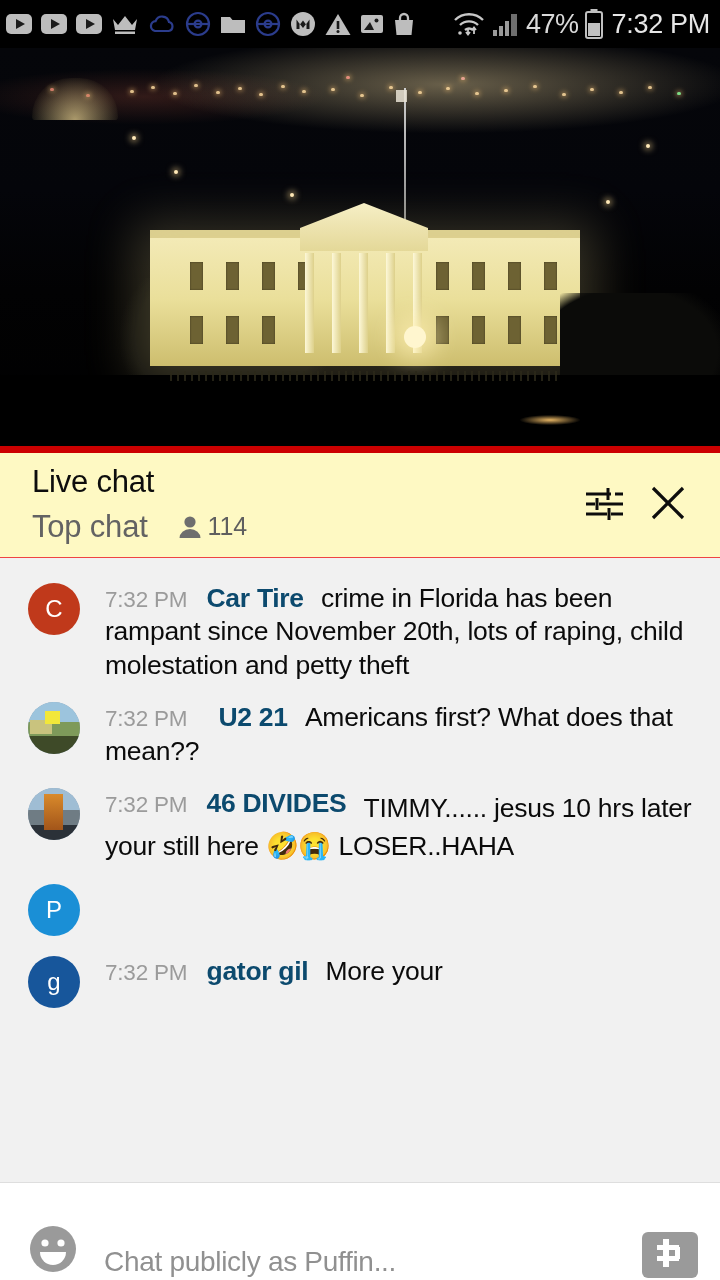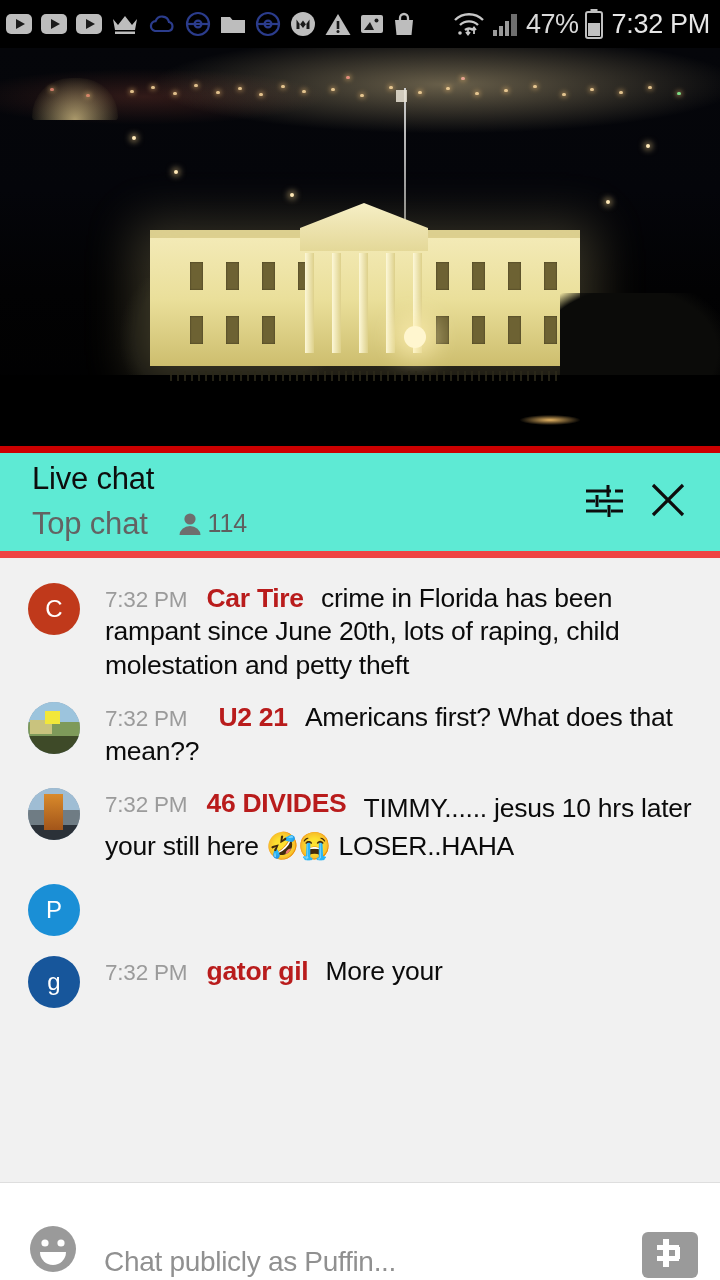--- a/index.html
+++ b/index.html
@@ -73,22 +73,22 @@
      background:radial-gradient(ellipse at 40% 45%, #0b0b09 62%, rgba(0,0,0,0) 74%); }
   .ground { position:absolute; left:0; bottom:0; width:100%; height:78px; background:#000; }
   .fence { position:absolute; left:170px; bottom:72px; width:390px; height:10px;
      background:repeating-linear-gradient(90deg,#2b2819 0 2px, transparent 2px 7px); opacity:.85;}
   .lawnlight { position:absolute; bottom:28px; left:520px; width:60px; height:10px;
      background:radial-gradient(ellipse, rgba(255,200,110,.9), rgba(0,0,0,0) 72%); }
   .progress-bar { position:absolute; left:0; bottom:0; width:100%; height:7px; background:#cc0000; }
 
   
   .chat-header {
-    height: 105px; background:#5eead4; display:flex; align-items:center;
-    padding: 0 20px 0 32px; border-bottom:7px solid #ef4444;
+    height: 105px; background:#fef9c3; display:flex; align-items:center;
+    padding: 0 20px 0 32px; border-bottom:1px solid #ef4444;
   }
   .chat-header-texts { flex:1 1 auto; }
   .chat-title { font-size:31px; color:#0d0d0d; line-height:1.1; letter-spacing:-0.2px;}
   .chat-sub { display:flex; align-items:center; margin-top:9px; gap:6px; }
   .chat-sub-label { font-size:31px; color:#636363; letter-spacing:-0.2px; }
   .viewer-count { font-size:25px; color:#5f5f5f; letter-spacing:-0.2px; }
   .person-icon { margin-left:24px; display:flex; align-items:center; }
   .hdr-btn { width:64px; height:64px; display:flex; align-items:center; justify-content:center; }
 
   
@@ -99,21 +99,21 @@
   .msg { display:flex; padding: 9px 24px 9px 28px; align-items:flex-start; }
   .avatar {
     width:52px; height:52px; border-radius:50%; flex:0 0 52px;
     display:flex; align-items:center; justify-content:center;
     color:#fff; font-size:24px; overflow:hidden; margin-top:2px;
   }
   .avatar.photo { background:#8aa0b5; position:relative; }
   .msg-body { margin-left:25px; font-size:26.5px; line-height:1.26; color:#0b0b0b;
      letter-spacing:-0.25px; padding-top:1px; }
   .ts { color:#9b9b9b; font-size:22.5px; letter-spacing:-0.2px; }
-  .author { color:#b91c1c; font-weight:bold; letter-spacing:-0.3px; }
+  .author { color:#0c4a6e; font-weight:bold; letter-spacing:-0.3px; }
   .text { color:#0b0b0b; }
   .emo { font-size:30px; vertical-align:-5px; }
 
   
   .ph-u2 { position:absolute; inset:0;
     background:linear-gradient(#9cc4dd 0 38%, #7e9a5a 38% 66%, #3e4a28 66% 100%); }
   .ph-u2::after{content:"";position:absolute;left:17px;top:9px;width:15px;height:13px;background:#f2e73a;}
   .ph-u2::before{content:"";position:absolute;left:2px;top:18px;width:22px;height:14px;background:#c9c37e;}
   .ph-46 { position:absolute; inset:0;
     background:linear-gradient(#9fbdd4 0 42%, #6f7c84 42% 72%, #2b3138 72% 100%); }
@@ -360,21 +360,21 @@
 
   <div class="chat-list">
 
     <div class="msg">
       <div class="avatar" style="background:#c0391b">
         <span>C</span>
       </div>
       <div class="msg-body">
         <span class="ts">7:32 PM</span>
         <span class="author" style="margin-left:12px">Car Tire</span>
-        <span class="text" style="margin-left:10px">crime in Florida has been rampant since June 20th, lots of raping, child molestation and petty theft</span>
+        <span class="text" style="margin-left:10px">crime in Florida has been rampant since November 20th, lots of raping, child molestation and petty theft</span>
       </div>
     </div>
 
     <div class="msg">
       <div class="avatar photo">
         <span class="ph-u2"></span>
       </div>
       <div class="msg-body">
         <span class="ts">7:32 PM</span>
         <span class="author" style="margin-left:24px">U2 21</span>

